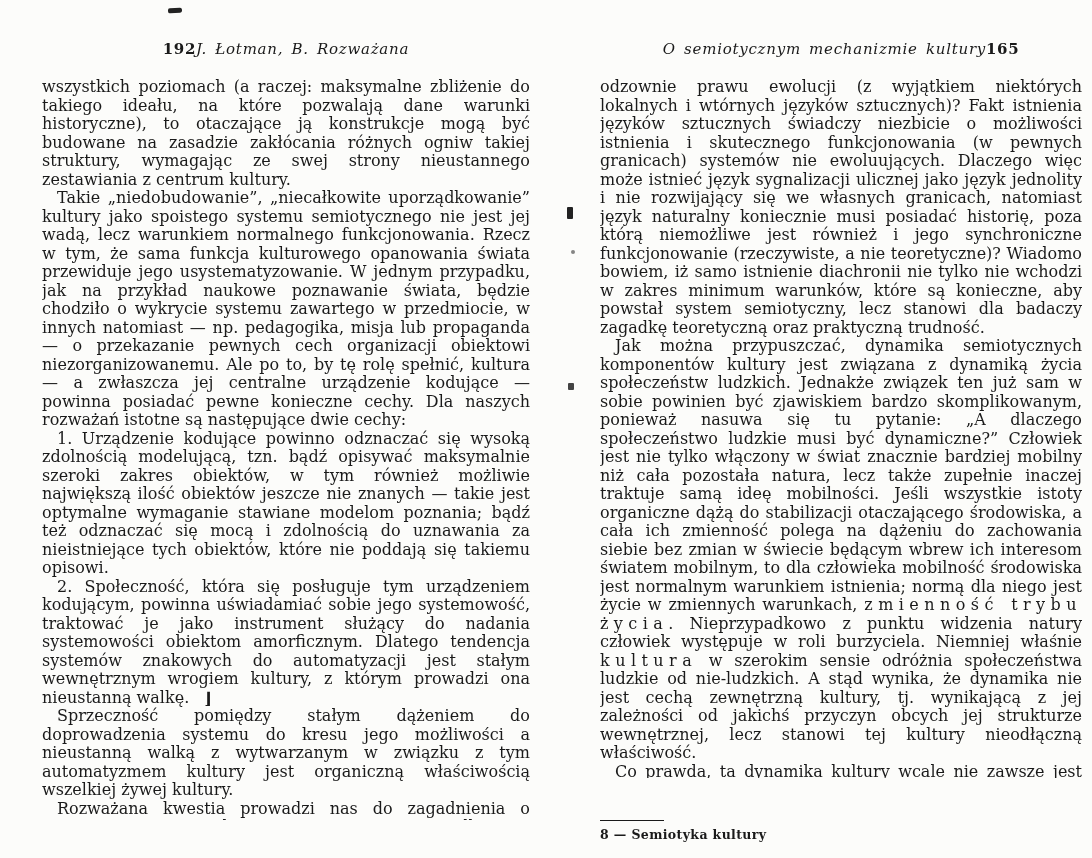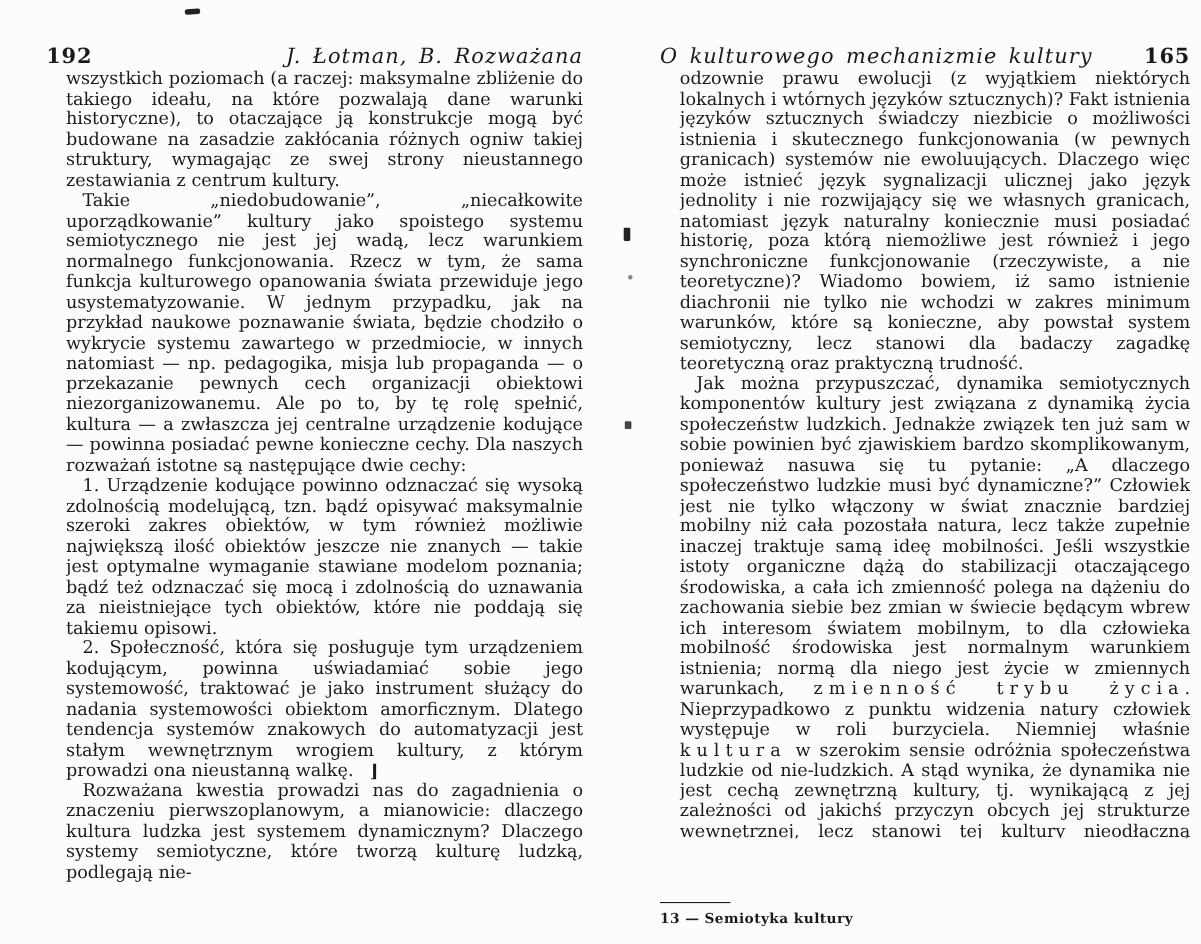--- a/index.html
+++ b/index.html
@@ -15,32 +15,31 @@
     font-family:"DejaVu Serif","Liberation Serif",serif;
     overflow:hidden;
   }
   .spread{position:relative;width:1092px;height:858px;}
 
   .page{position:absolute;top:40px;}
   .page-left{left:42px;width:488px;}
   .page-right{left:600px;width:482px;}
 
   .running-header{
-    display:flex;justify-content:space-between;align-items:baseline;
-    font-size:19px;
+    display:flex;justify-content:center;align-items:baseline;
+    font-size:15px;margin-bottom:20px;
   }
   .page-num{font-weight:bold;letter-spacing:0.04em;}
   .running-head{font-style:italic;letter-spacing:0.05em;word-spacing:0.18em;}
 
   .body-text{
     font-size:16px;line-height:18.5px;
     text-align:justify;text-justify:inter-word;
     hyphens:auto;-webkit-hyphens:auto;
     overflow:hidden;
-    margin-left:18px;
   }
   .page-left .body-text{height:742px;}
   .page-right .body-text{height:700px;}
 
   .para{margin:0;}
   .para.indent{text-indent:15px;}
   .spaced{letter-spacing:0.34em;}
   .pencil-mark{font-weight:bold;display:inline-block;transform:translateY(1px);}
 
   .footer{position:absolute;left:0;top:780px;width:482px;}
@@ -61,37 +60,38 @@
   <div class="page page-left">
     <div class="running-header">
       <span class="page-num">192</span>
       <span class="running-head">J. Łotman, B. Rozważana</span>
     </div>
     <div class="body-text" id="left-body">
         <p class="para"><span>wszystkich poziomach (a raczej: maksymalne zbliżenie do takiego ideału, na które pozwalają dane warunki historyczne), to otaczające ją konstrukcje mogą być budowane na zasadzie zakłócania różnych ogniw takiej struktury, wymagając ze swej strony nieustannego zestawiania z centrum kultury.</span></p>
         <p class="para indent"><span>Takie „niedobudowanie”, „niecałkowite uporządkowanie” kultury jako spoistego systemu semiotycznego nie jest jej wadą, lecz warunkiem normalnego funkcjonowania. Rzecz w tym, że sama funkcja kulturowego opanowania świata przewiduje jego usystematyzowanie. W jednym przypadku, jak na przykład naukowe poznawanie świata, będzie chodziło o wykrycie systemu zawartego w przedmiocie, w innych natomiast — np. pedagogika, misja lub propaganda — o przekazanie pewnych cech organizacji obiektowi niezorganizowanemu. Ale po to, by tę rolę spełnić, kultura — a zwłaszcza jej centralne urządzenie kodujące — powinna posiadać pewne konieczne cechy. Dla naszych rozważań istotne są następujące dwie cechy:</span></p>
         <p class="para indent"><span>1. Urządzenie kodujące powinno odznaczać się wysoką zdolnością modelującą, tzn. bądź opisywać maksymalnie szeroki zakres obiektów, w tym również możliwie największą ilość obiektów jeszcze nie znanych — takie jest optymalne wymaganie stawiane modelom poznania; bądź też odznaczać się mocą i zdolnością do uznawania za nieistniejące tych obiektów, które nie poddają się takiemu opisowi.</span></p>
         <p class="para indent"><span>2. Społeczność, która się posługuje tym urządzeniem kodującym, powinna uświadamiać sobie jego systemowość, traktować je jako instrument służący do nadania systemowości obiektom amorficznym. Dlatego tendencja systemów znakowych do automatyzacji jest stałym wewnętrznym wrogiem kultury, z którym prowadzi ona nieustanną walkę.</span><span class="pencil-mark">⌋</span></p>
+        <p class="para indent"><span>Sprzeczność pomiędzy stałym dążeniem do doprowadzenia systemu do kresu jego możliwości a nieustanną walką z wytwarzanym w związku z tym automatyzmem kultury jest organiczną właściwością wszelkiej żywej kultury.</span></p>
         <p class="para indent"><span>Rozważana kwestia prowadzi nas do zagadnienia o znaczeniu pierwszoplanowym, a mianowicie: dlaczego kultura ludzka jest systemem dynamicznym? Dlaczego systemy semiotyczne, które tworzą kulturę ludzką, podlegają nie-</span></p>
       </div>
   </div>
 
   <div class="page page-right">
     <div class="running-header">
-      <span class="running-head">O kulturowego mechanizmie kultury</span>
+      <span class="running-head">O semiotycznym mechanizmie kultury</span>
       <span class="page-num">165</span>
     </div>
     <div class="body-text" id="right-body">
         <p class="para"><span>odzownie prawu ewolucji (z wyjątkiem niektórych lokalnych i wtórnych języków sztucznych)? Fakt istnienia języków sztucznych świadczy niezbicie o możliwości istnienia i skutecznego funkcjonowania (w pewnych granicach) systemów nie ewoluujących. Dlaczego więc może istnieć język sygnalizacji ulicznej jako język jednolity i nie rozwijający się we własnych granicach, natomiast język naturalny koniecznie musi posiadać historię, poza którą niemożliwe jest również i jego synchroniczne funkcjonowanie (rzeczywiste, a nie teoretyczne)? Wiadomo bowiem, iż samo istnienie diachronii nie tylko nie wchodzi w zakres minimum warunków, które są konieczne, aby powstał system semiotyczny, lecz stanowi dla badaczy zagadkę teoretyczną oraz praktyczną trudność.</span></p>
         <p class="para indent"><span>Jak można przypuszczać, dynamika semiotycznych komponentów kultury jest związana z dynamiką życia społeczeństw ludzkich. Jednakże związek ten już sam w sobie powinien być zjawiskiem bardzo skomplikowanym, ponieważ nasuwa się tu pytanie: „A dlaczego społeczeństwo ludzkie musi być dynamiczne?” Człowiek jest nie tylko włączony w świat znacznie bardziej mobilny niż cała pozostała natura, lecz także zupełnie inaczej traktuje samą ideę mobilności. Jeśli wszystkie istoty organiczne dążą do stabilizacji otaczającego środowiska, a cała ich zmienność polega na dążeniu do zachowania siebie bez zmian w świecie będącym wbrew ich interesom światem mobilnym, to dla człowieka mobilność środowiska jest normalnym warunkiem istnienia; normą dla niego jest życie w zmiennych warunkach, </span><span class="spaced">zmienność trybu życia</span><span>. Nieprzypadkowo z punktu widzenia natury człowiek występuje w roli burzyciela. Niemniej właśnie </span><span class="spaced">kultura</span><span> w szerokim sensie odróżnia społeczeństwa ludzkie od nie-ludzkich. A stąd wynika, że dynamika nie jest cechą zewnętrzną kultury, tj. wynikającą z jej zależności od jakichś przyczyn obcych jej strukturze wewnętrznej, lecz stanowi tej kultury nieodłączną właściwość.</span></p>
         <p class="para indent"><span>Co prawda, ta dynamika kultury wcale nie zawsze jest uświadamiana sobie przez jej nosicieli. Jak już mówiliśmy, dla wielu kultur właściwe jest dążenie do uwiecznienia każdego swego stanu współczesnego (synchronicznego), przy czym możliwość jakiejkolwiek istotnej zmiany istniejących reguł (przy charakterystycznym zakazie traktowania ich</span></p>
       </div>
     <div class="footer">
       <div class="footer-rule"></div>
-      <div class="footer-text">13 — Semiotyka kultury</div>
+      <div class="footer-text">8 — Semiotyka kultury</div>
     </div>
   </div>
 
   <div class="artifact artifact-1"></div>
   <div class="artifact artifact-2"></div>
   <div class="artifact artifact-3"></div>
   <div class="artifact artifact-4"></div>
 
 </div>
 

